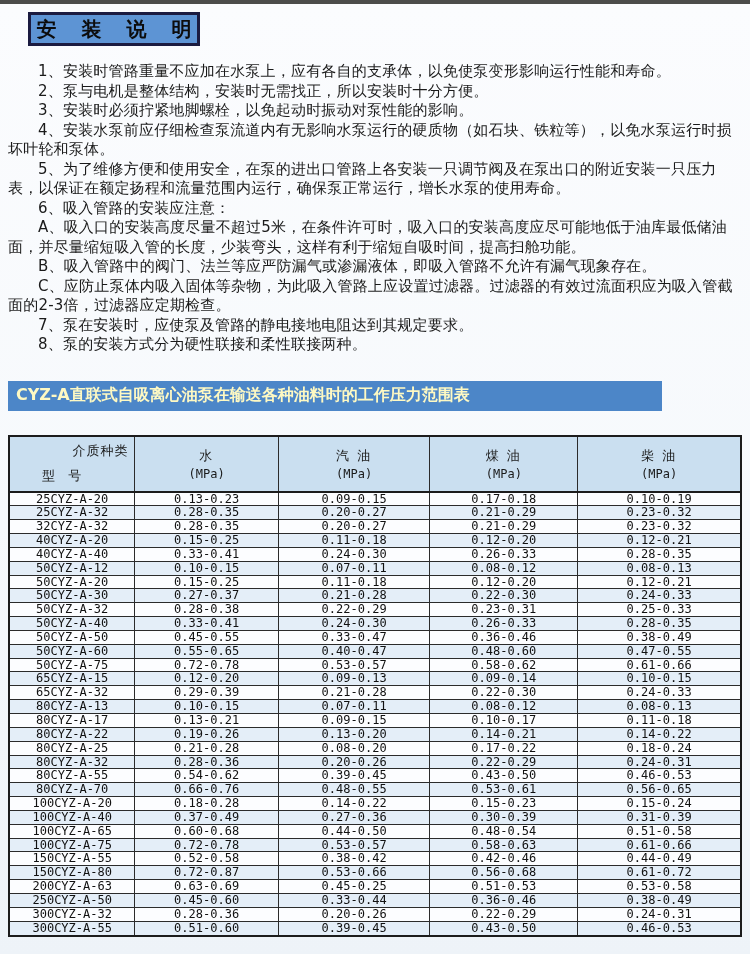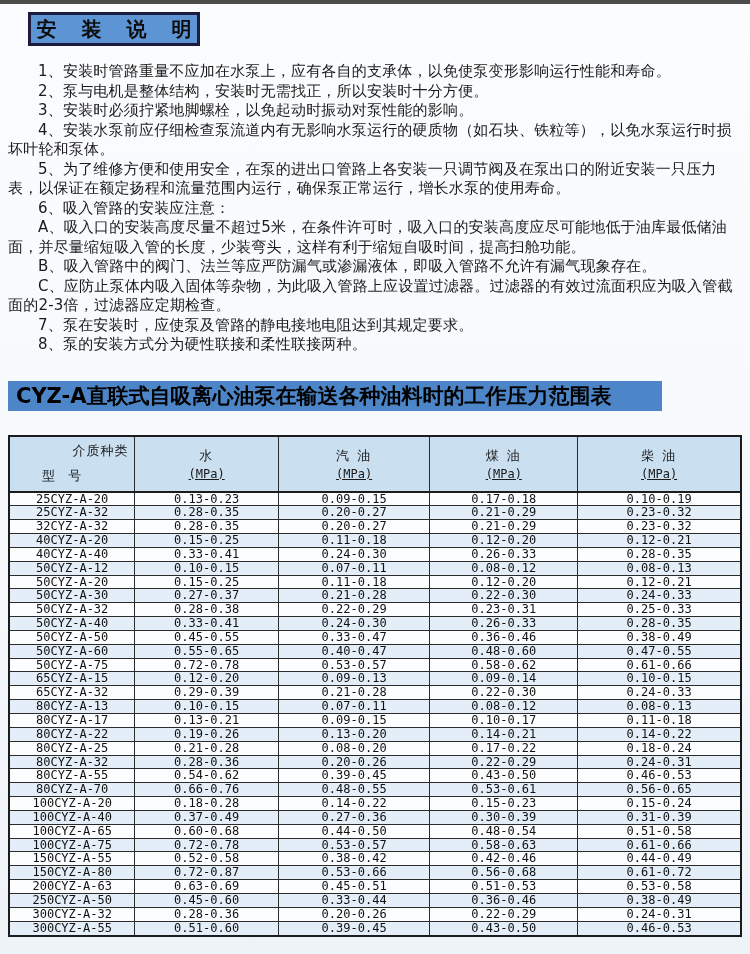--- a/index.html
+++ b/index.html
@@ -41,21 +41,21 @@
     text-indent:2em;
     letter-spacing:0.2px;
   }
   .banner{
     margin:26px 0 0 8px;
     width:654px;height:30px;
     background:#4c86c8;
     display:flex;align-items:center;
   }
   .banner span{
-    font-size:21px;font-weight:bold;color:#000000;
+    font-size:16px;font-weight:bold;color:#fef9c3;
     padding-left:8px;white-space:nowrap;
   }
   .table-wrap{margin:24px 8px 0 8px;}
   table.pressure{
     width:734px;
     border-collapse:collapse;
     table-layout:fixed;
     background:#fff;
     border:2px solid #1c1c1c;
   }
@@ -66,21 +66,21 @@
     overflow:hidden;
   }
   table.pressure thead th{
     height:54px;
     background:#cadff0;
     font-size:13px;
     font-weight:normal;
     border-bottom:2px solid #1c1c1c;
   }
   .col-head .name{display:block;letter-spacing:2px;}
-  .col-head .unit{display:block;font-family:"DejaVu Sans Mono",monospace;font-size:12px;margin-top:2px;text-decoration:underline;}
+  .col-head .unit{display:block;font-family:"DejaVu Sans Mono",monospace;font-size:12px;margin-top:2px;}
   th.corner{
     position:relative;
     background:
       linear-gradient(to bottom right,
         rgba(0,0,0,0) calc(50% - 1px),
         #333 calc(50% - 1px),
         #333 calc(50% + 1px),
         rgba(0,0,0,0) calc(50% + 1px)),
       #cadff0;
     font-family: Liberation Serif, serif;
@@ -356,21 +356,21 @@
           <tr>
             <td>150CYZ-A-80</td>
             <td>0.72-0.87</td>
             <td>0.53-0.66</td>
             <td>0.56-0.68</td>
             <td>0.61-0.72</td>
           </tr>
           <tr>
             <td>200CYZ-A-63</td>
             <td>0.63-0.69</td>
-            <td>0.45-0.51</td>
+            <td>0.45-0.25</td>
             <td>0.51-0.53</td>
             <td>0.53-0.58</td>
           </tr>
           <tr>
             <td>250CYZ-A-50</td>
             <td>0.45-0.60</td>
             <td>0.33-0.44</td>
             <td>0.36-0.46</td>
             <td>0.38-0.49</td>
           </tr>

